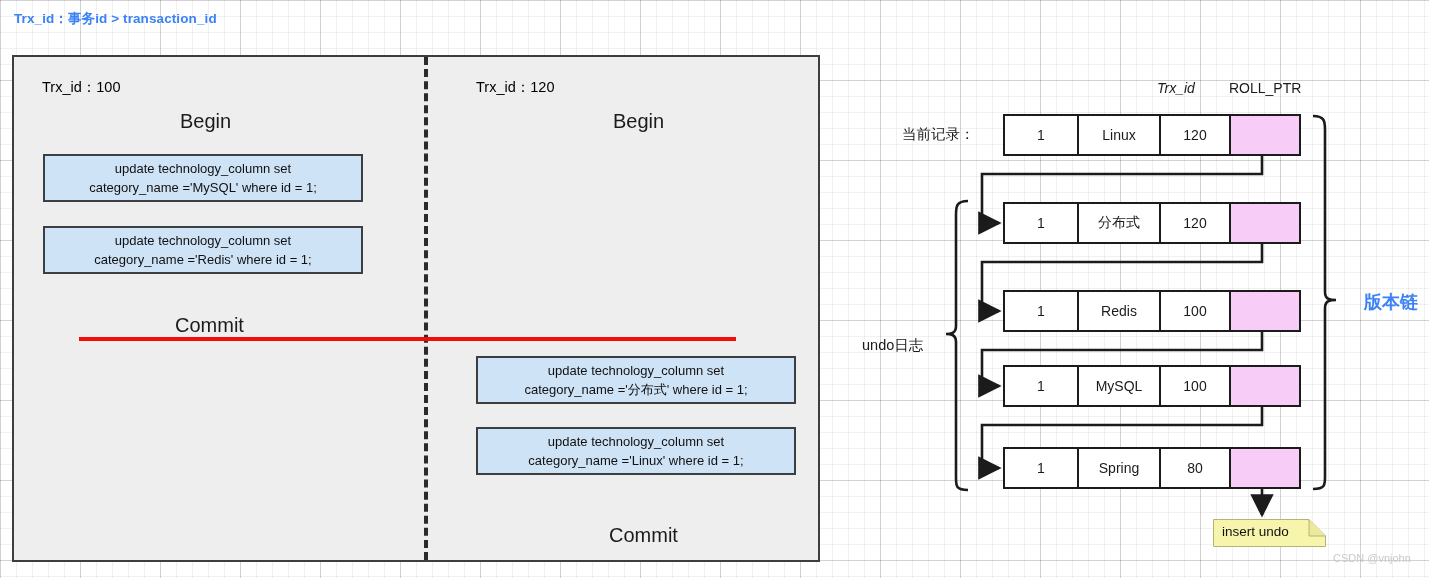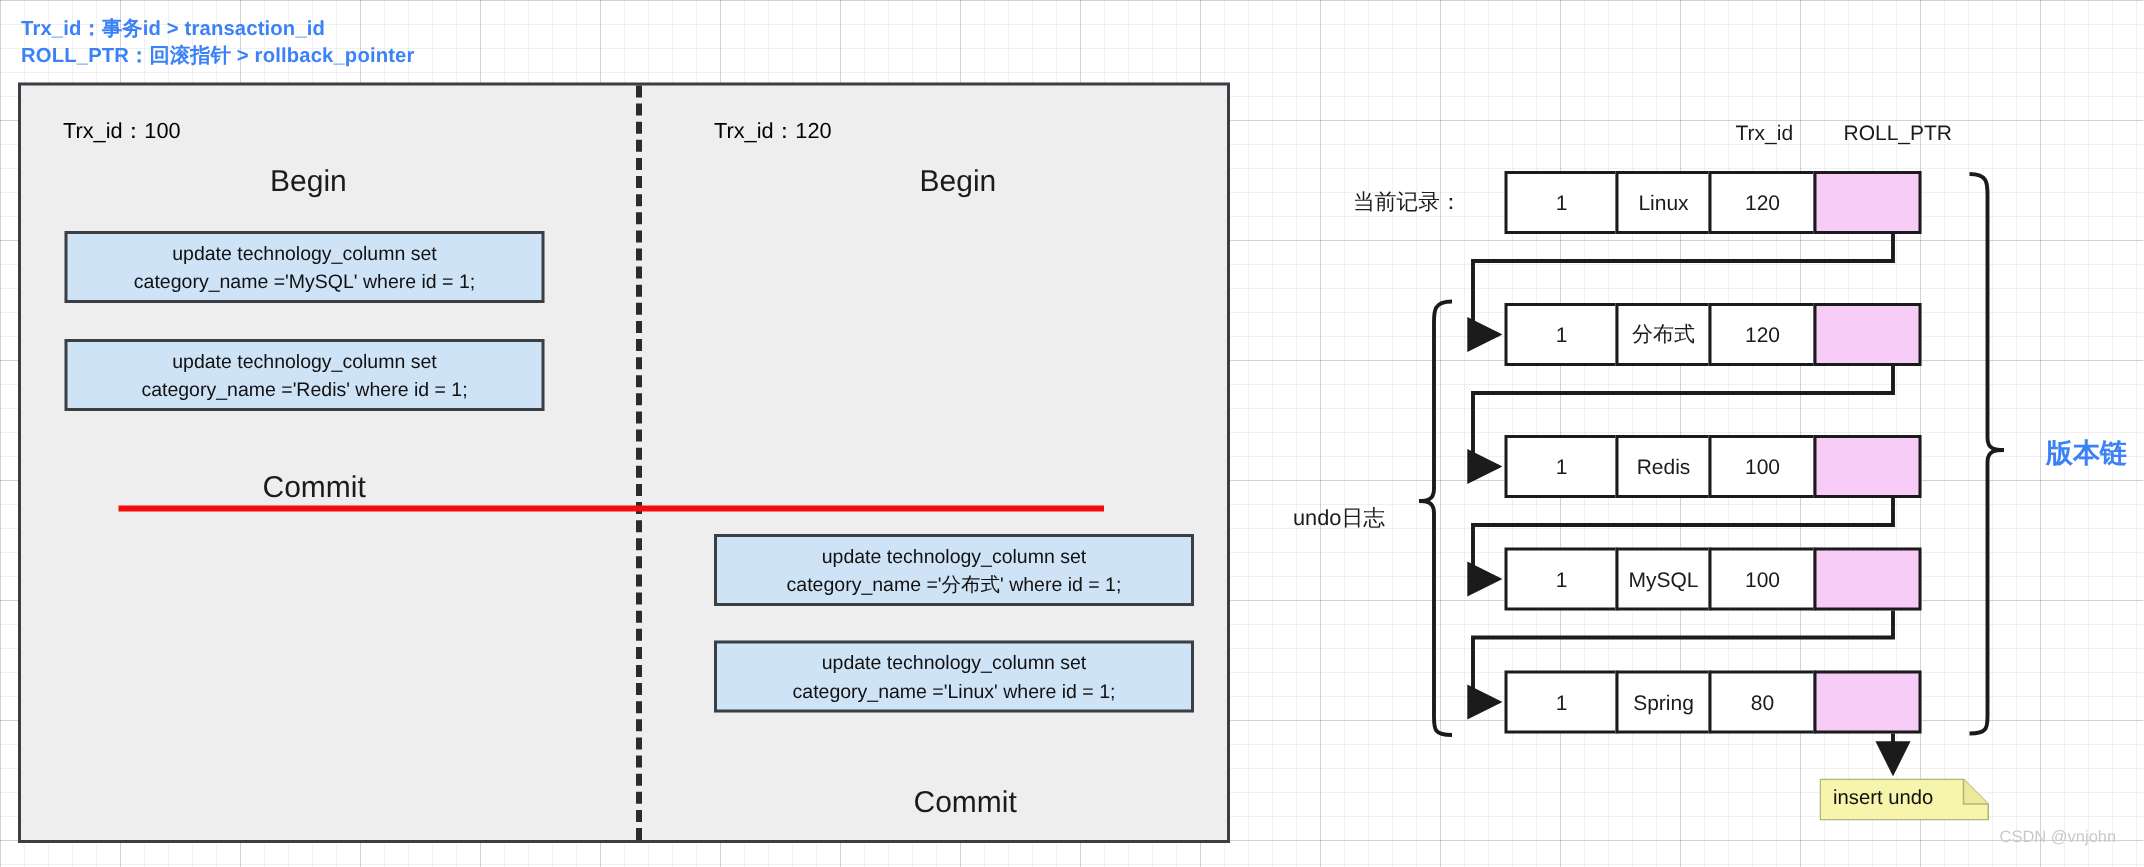--- a/index.html
+++ b/index.html
@@ -53,36 +53,35 @@
   .side-label{font-size:14.5px;color:#1b1b1b;white-space:nowrap;}
   .chain-label{font-size:18px;font-weight:bold;color:#3b82f6;white-space:nowrap;}
   .rec-row{height:42px;display:flex;box-sizing:border-box;}
   .rec-cell{
     border:2px solid #1b1b1b;box-sizing:border-box;margin-left:-2px;
     display:flex;align-items:center;justify-content:center;
     background:#ffffff;font-size:14px;color:#1b1b1b;
   }
   .rec-cell:first-child{margin-left:0;}
   .rec-cell.c-id{width:76px;}
-  .rec-cell.c-name{width:64px;text-align:right;}
+  .rec-cell.c-name{width:84px;text-align:right;}
   .rec-cell.c-trx{width:72px;}
   .rec-cell.c-ptr{width:72px;background:#f7ccf7;}
   #watermark{
     left:1333px;top:552px;font-size:11px;color:#c9c9c9;white-space:nowrap;
   }
   svg.overlay{position:absolute;left:0;top:0;width:1429px;height:578px;pointer-events:none;}
 </style>
 </head>
 <body>
 
 <div id="canvas"></div>
 
 <div class="abs" id="legend">
   <div>Trx_id：事务id &gt; transaction_id</div>
-  <div>ROLL_PTR：回滚指针 &gt; rollback_pointer</div>
 </div>
 
 <div class="abs" id="txn-panel"></div>
 <div class="abs" id="divider"></div>
 
 <div class="abs txn-label" style="left:42px;top:78px;">Trx_id：100</div>
 <div class="abs stage-label" style="left:180px;top:110px;">Begin</div>
 <div class="abs sql-box" style="left:43px;top:154px;width:320px;height:48px;">update technology_column set
 category_name ='MySQL' where id = 1;</div>
 <div class="abs sql-box" style="left:43px;top:226px;width:320px;height:48px;">update technology_column set
@@ -91,21 +90,21 @@
 <div class="abs" id="commit-line"></div>
 
 <div class="abs txn-label" style="left:476px;top:78px;">Trx_id：120</div>
 <div class="abs stage-label" style="left:613px;top:110px;">Begin</div>
 <div class="abs sql-box" style="left:476px;top:356px;width:320px;height:48px;">update technology_column set
 category_name ='分布式' where id = 1;</div>
 <div class="abs sql-box" style="left:476px;top:427px;width:320px;height:48px;">update technology_column set
 category_name ='Linux' where id = 1;</div>
 <div class="abs stage-label" style="left:609px;top:524px;">Commit</div>
 
-<div class="abs col-head" style="left:1157px;top:80px;">Trx_id</div>
+<div class="abs col-head" style="left:1157px;top:80px;font-style:italic;">Trx_id</div>
 <div class="abs col-head" style="left:1229px;top:80px;text-align:right;">ROLL_PTR</div>
 
 <div class="abs side-label" style="left:902px;top:125px;">当前记录：</div>
 <div class="abs side-label" style="left:862px;top:336px;">undo日志</div>
 <div class="abs chain-label" style="left:1364px;top:290px;">版本链</div>
 
 <div class="abs rec-row" style="left:1003px;top:114px;">
   <div class="rec-cell c-id">1</div>
   <div class="rec-cell c-name">Linux</div>
   <div class="rec-cell c-trx">120</div>

